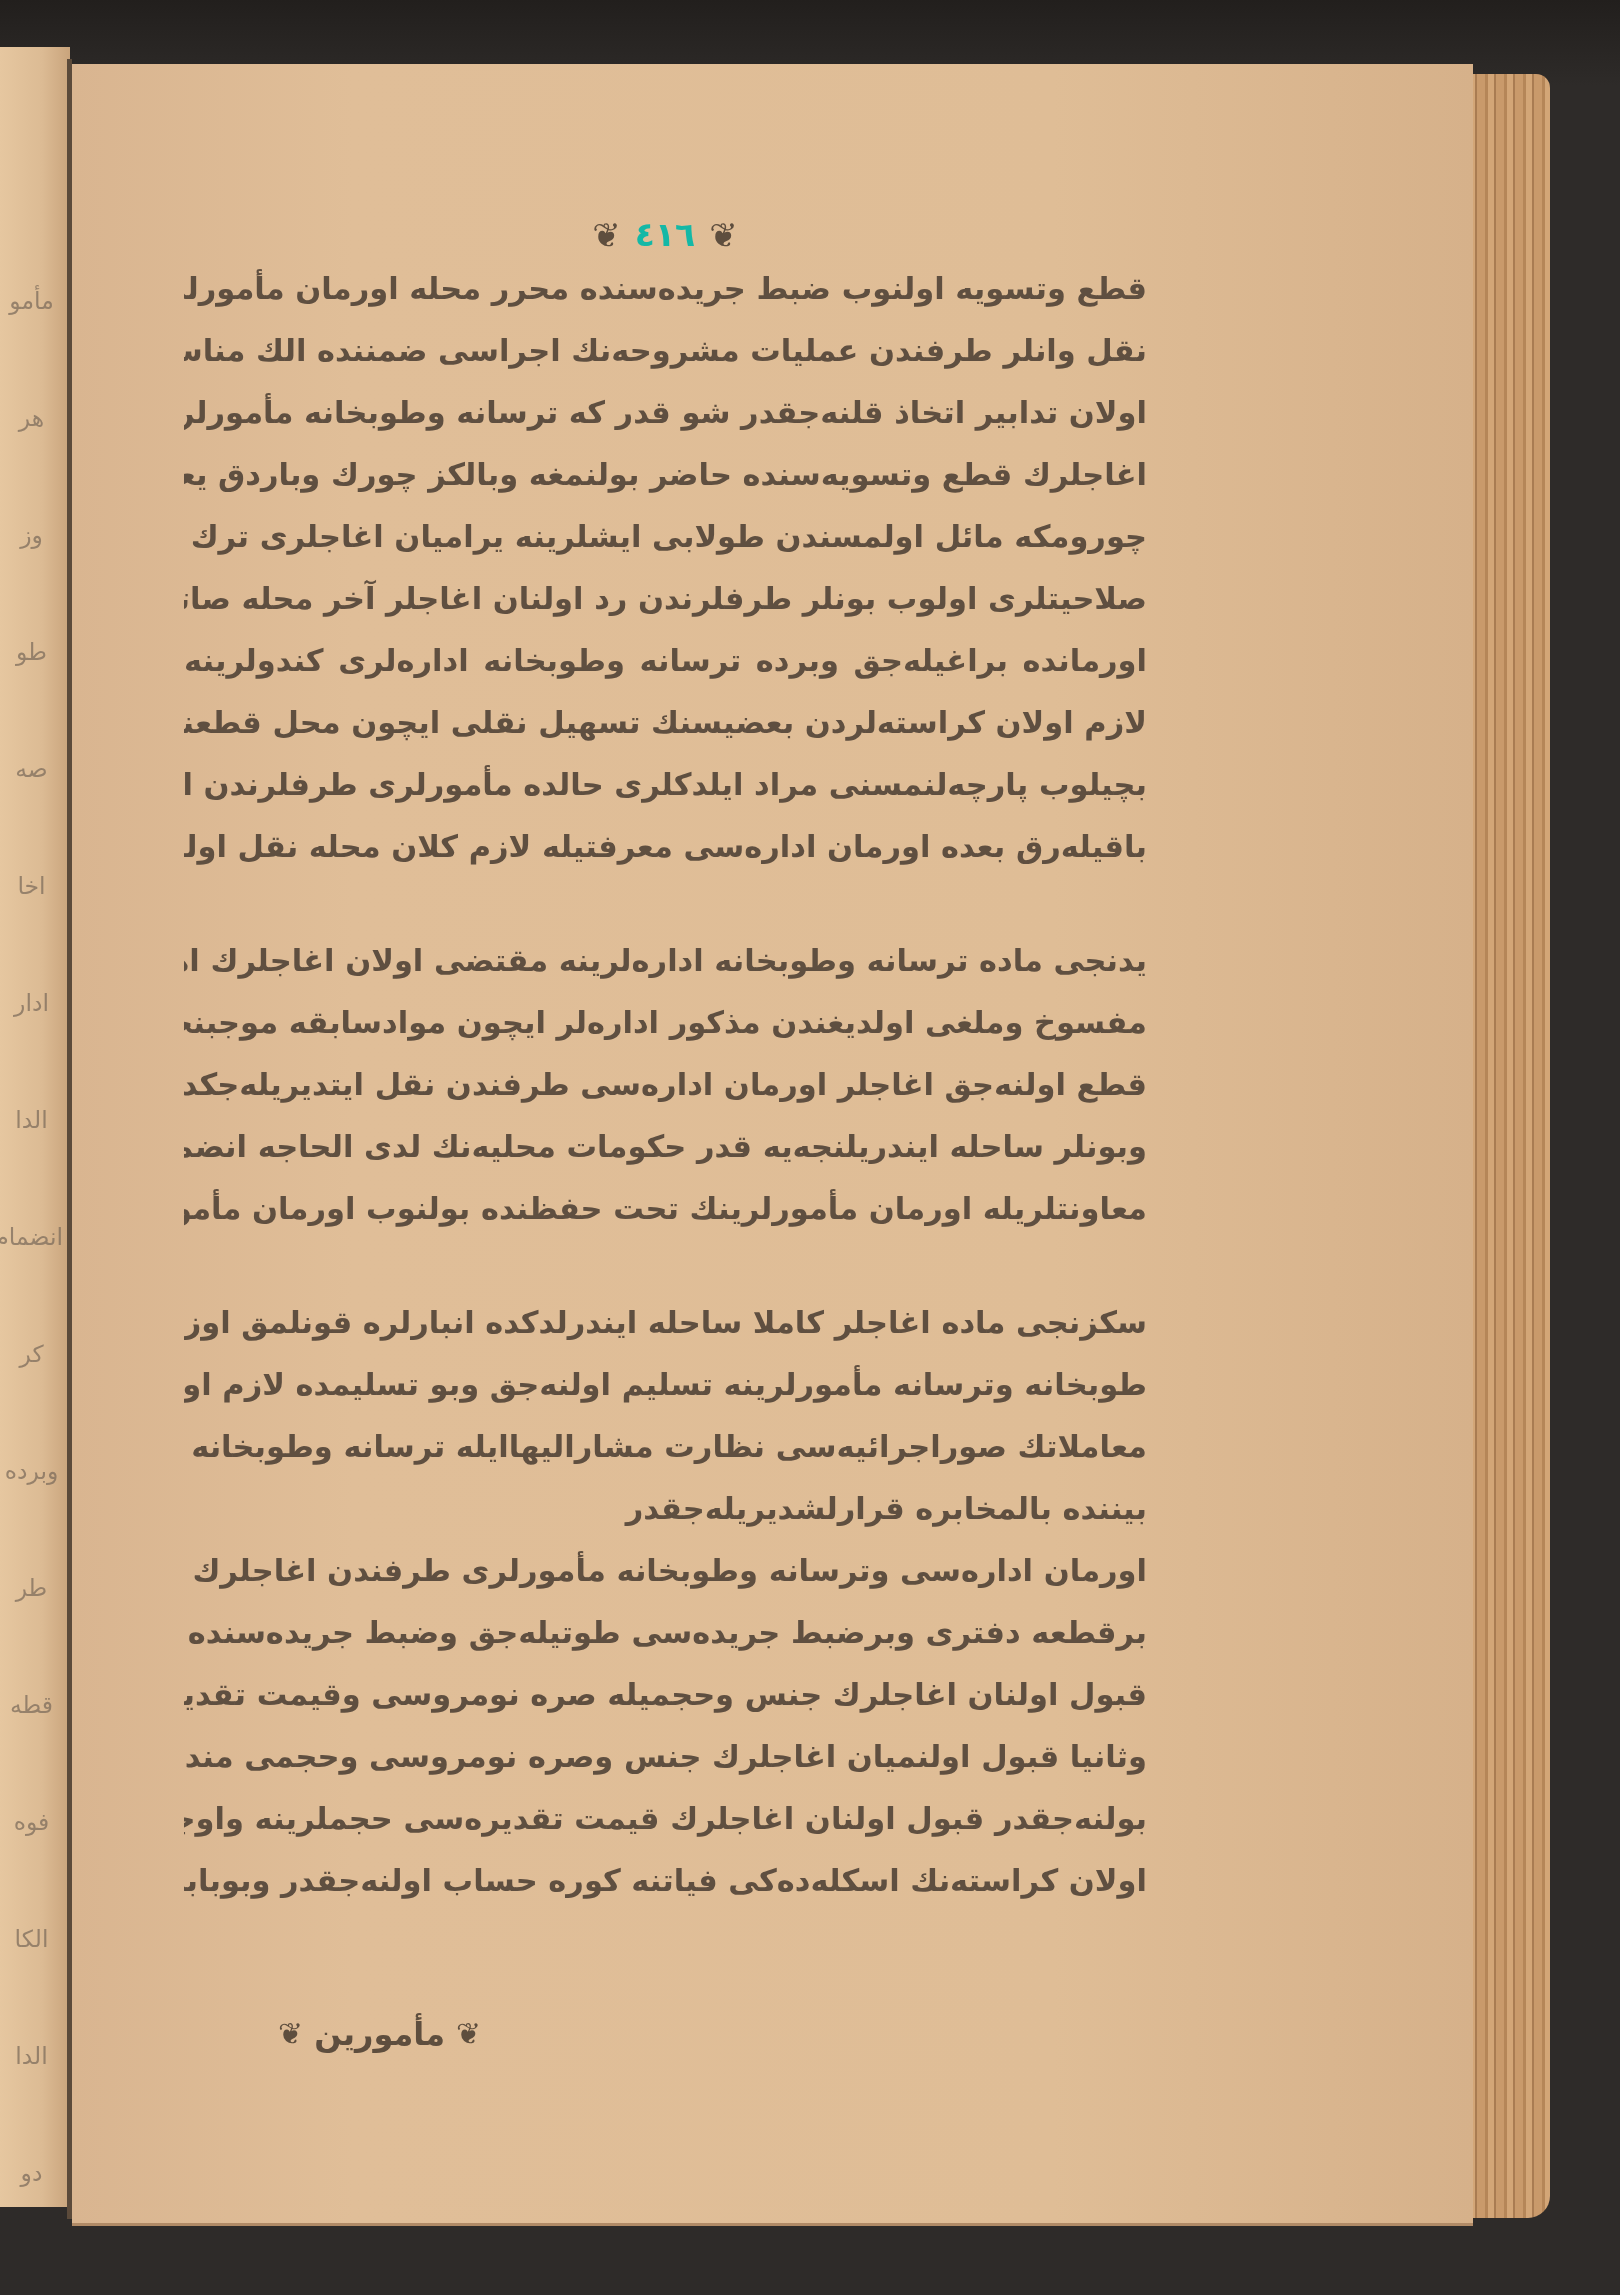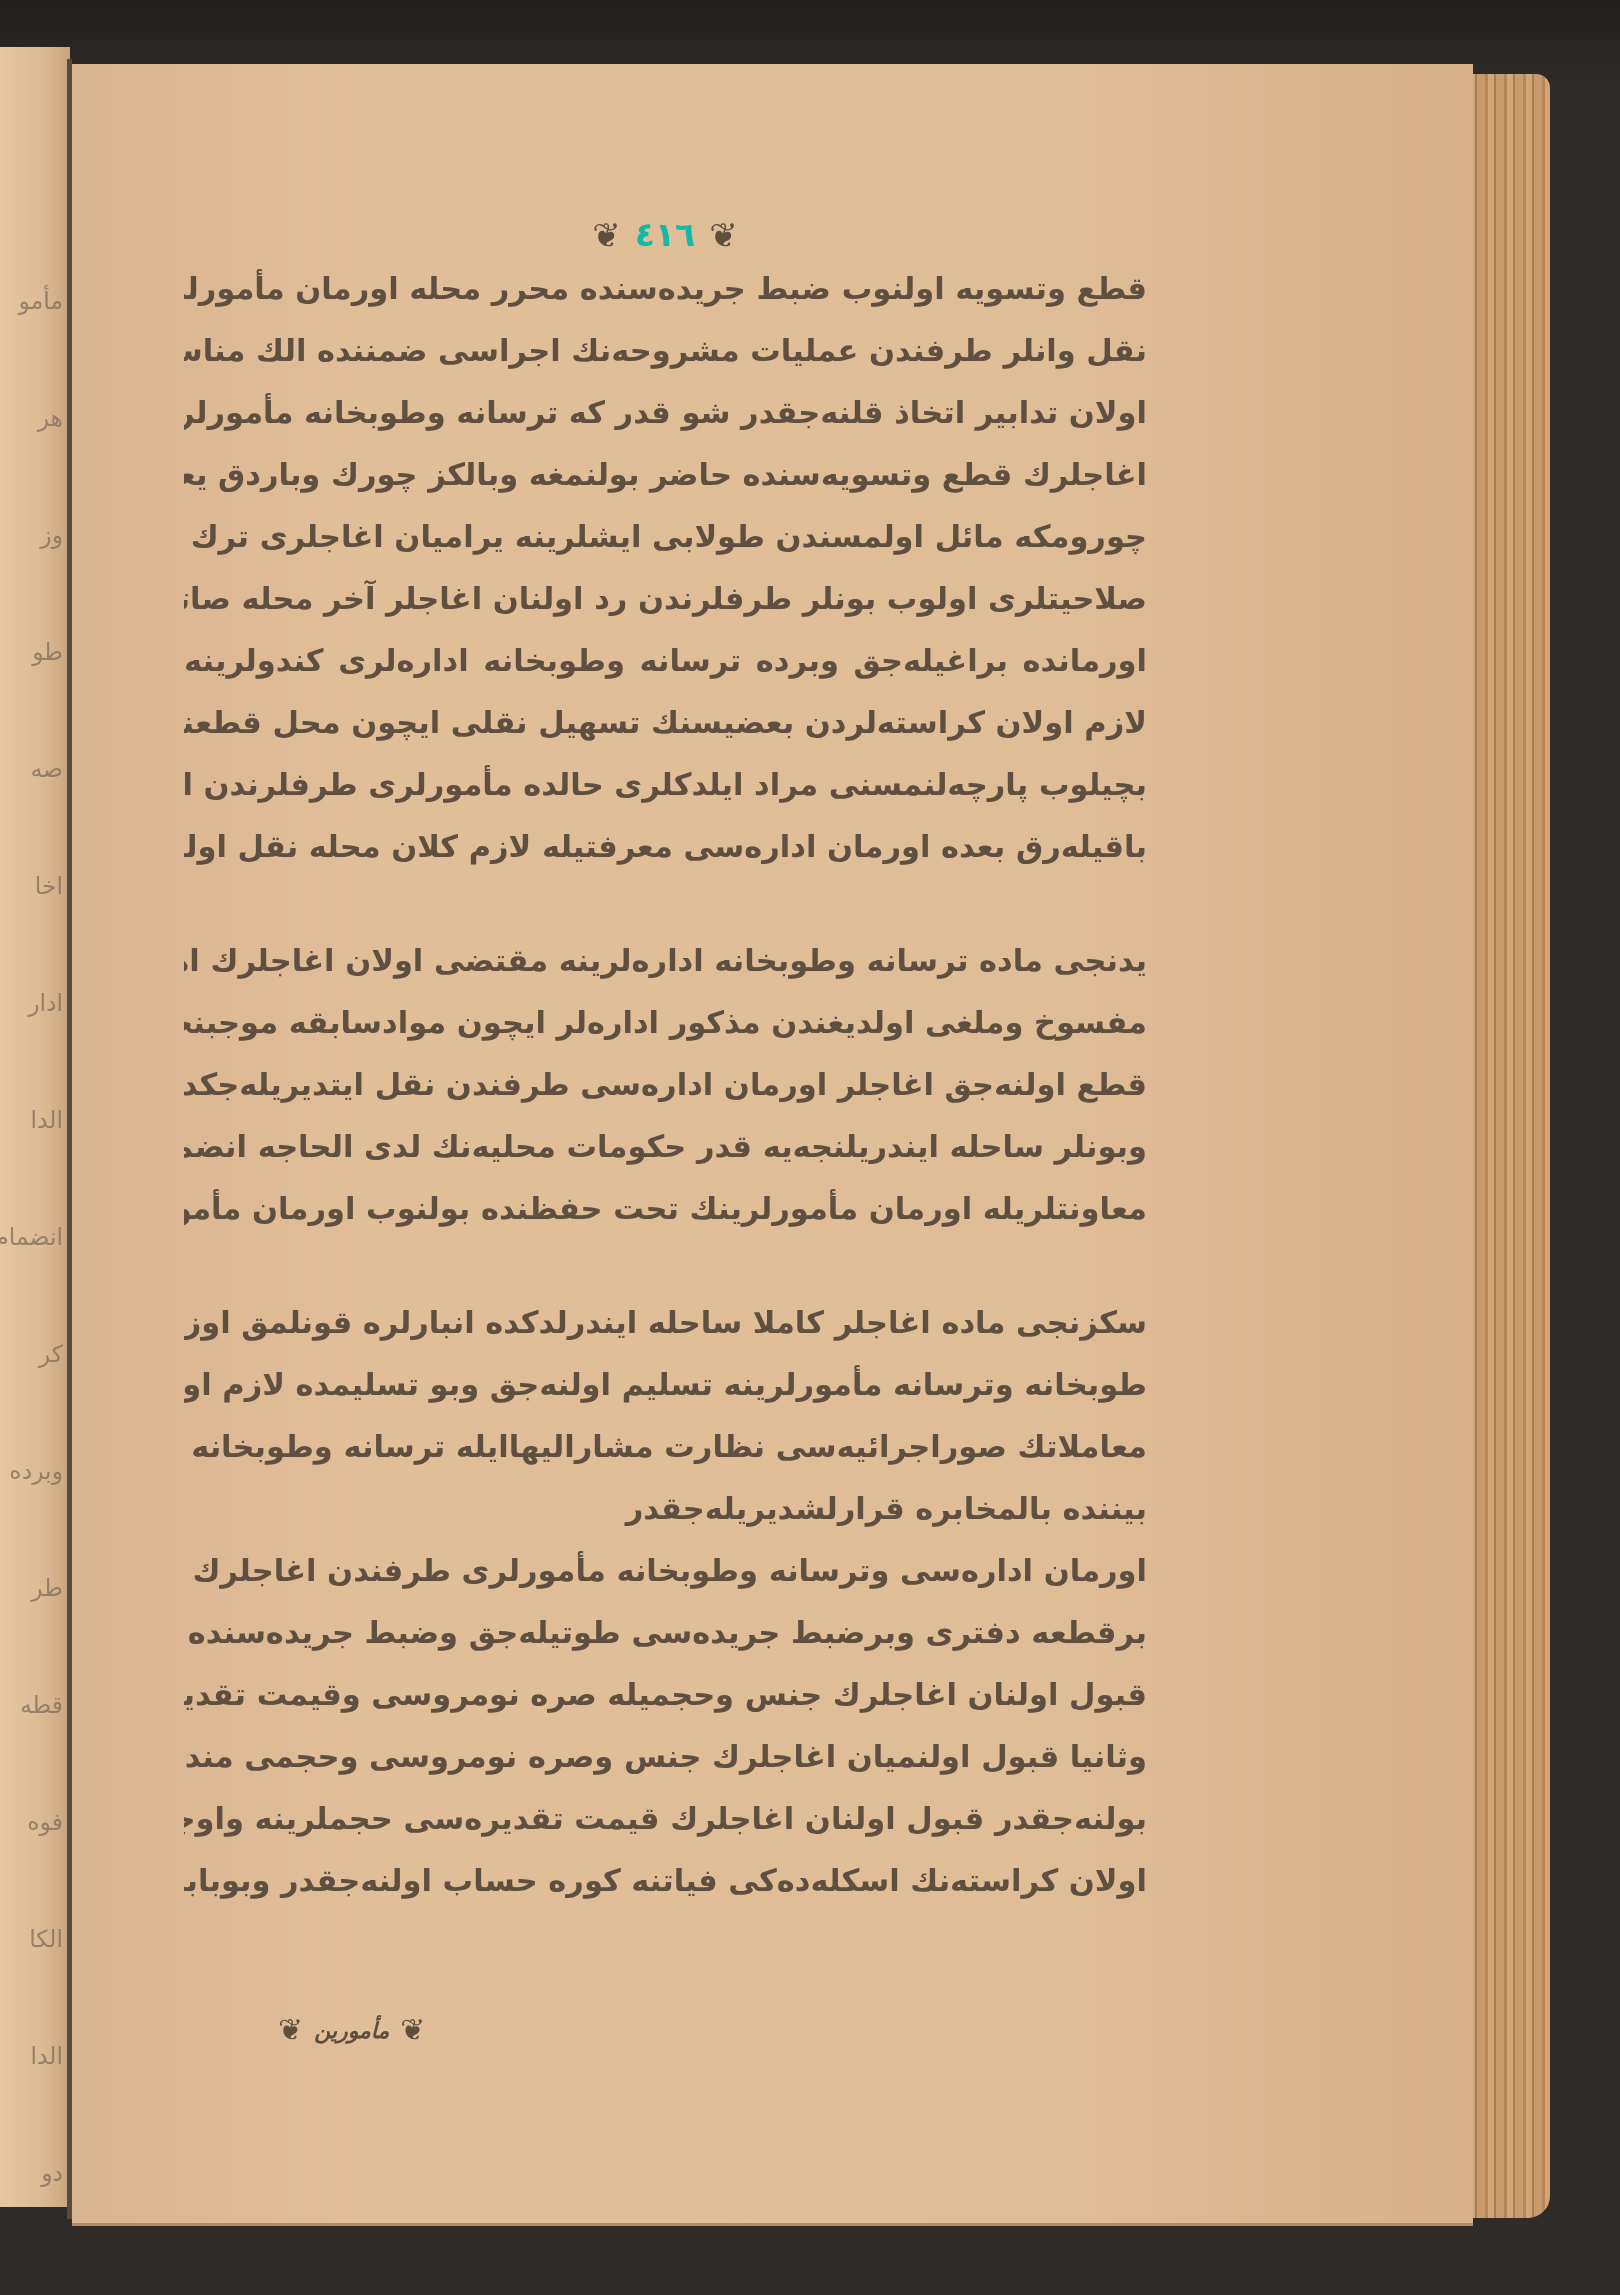--- a/index.html
+++ b/index.html
@@ -1,32 +1,32 @@
 <!DOCTYPE html>
 <html style="font-size:12.5px"><head>
 <meta charset="utf-8">
 <style>
   html,body{margin:0;padding:0;}
   body{width:1621px;height:2295px;background:#2e2b29;position:relative;overflow:hidden;font-family:"DejaVu Sans",sans-serif;}
   .backdrop-top{position:absolute;left:0;top:0;width:1621px;height:86px;background:linear-gradient(#221f1d,#2e2b29);}
   .left-page{position:absolute;left:0;top:47px;width:70px;height:2160px;background:linear-gradient(90deg,#e6c7a0 0%,#dcbb94 60%,#c9a47c 100%);}
-  .left-page-text{position:absolute;left:0;top:0;width:63px;height:100%;color:#7e6d5c;opacity:.75;font-size:23.5px;line-height:117px;direction:rtl;text-align:right;overflow:hidden;padding-top:196px;box-sizing:border-box;font-family:"DejaVu Sans",sans-serif;}
+  .left-page-text{position:absolute;left:0;top:0;width:63px;height:100%;color:#7e6d5c;opacity:.75;font-size:23.5px;line-height:117px;direction:rtl;text-align:center;overflow:hidden;padding-top:196px;box-sizing:border-box;font-family:"DejaVu Sans",sans-serif;}
   .gutter{position:absolute;left:67px;top:59px;width:4.7px;height:2160px;background:#5b4a3a;}
   .page{position:absolute;left:72px;top:64px;width:1401px;height:2159px;background:linear-gradient(90deg,#d9b590 0%,#e0be98 20%,#dfbd96 70%,#d6b18a 100%);border-bottom:3.1px solid #b08a66;}
   .page-edges{position:absolute;left:1401px;top:74px;width:149px;height:2144px;background:repeating-linear-gradient(90deg,#c99a6b 0 7.8px,#b58658 7.8px 11px,#d3a677 11px 17px,#a97c52 17px 19px);border-radius:0 14px 22px 0;}
   .header{position:absolute;left:571px;top:211px;width:188px;height:47px;display:flex;align-items:center;justify-content:center;gap:14px;}
   .orn{color:#5e4e3e;font-size:34px;line-height:1;}
   .page-number{color:#14b8a6;font-size:33px;font-weight:bold;font-family:"DejaVu Sans",sans-serif;}
   .body{position:absolute;left:184px;top:258px;width:963px;direction:rtl;color:#5f4f40;font-family:"DejaVu Sans",sans-serif;font-weight:bold;}
   .line{height:62px;line-height:62px;font-size:30.5px;white-space:nowrap;text-align:justify;text-align-last:justify;overflow:hidden;}
   .line.last{text-align-last:right;}
   .gap{height:52px;}
   .catchword{position:absolute;left:278px;top:2015px;display:flex;align-items:center;gap:11px;color:#5e4e3e;direction:rtl;}
   .catchword .orn{font-size:30px;}
-  .catchword-text{font-size:22px;font-weight:bold;font-style:italic;}
+  .catchword-text{font-size:32px;font-weight:bold;}
 </style>
 </head>
 <body>
 
 <div class="backdrop-top"></div>
 
 <div class="left-page">
   <div class="left-page-text">
     <div>مأمو</div>
     <div>هر</div>

